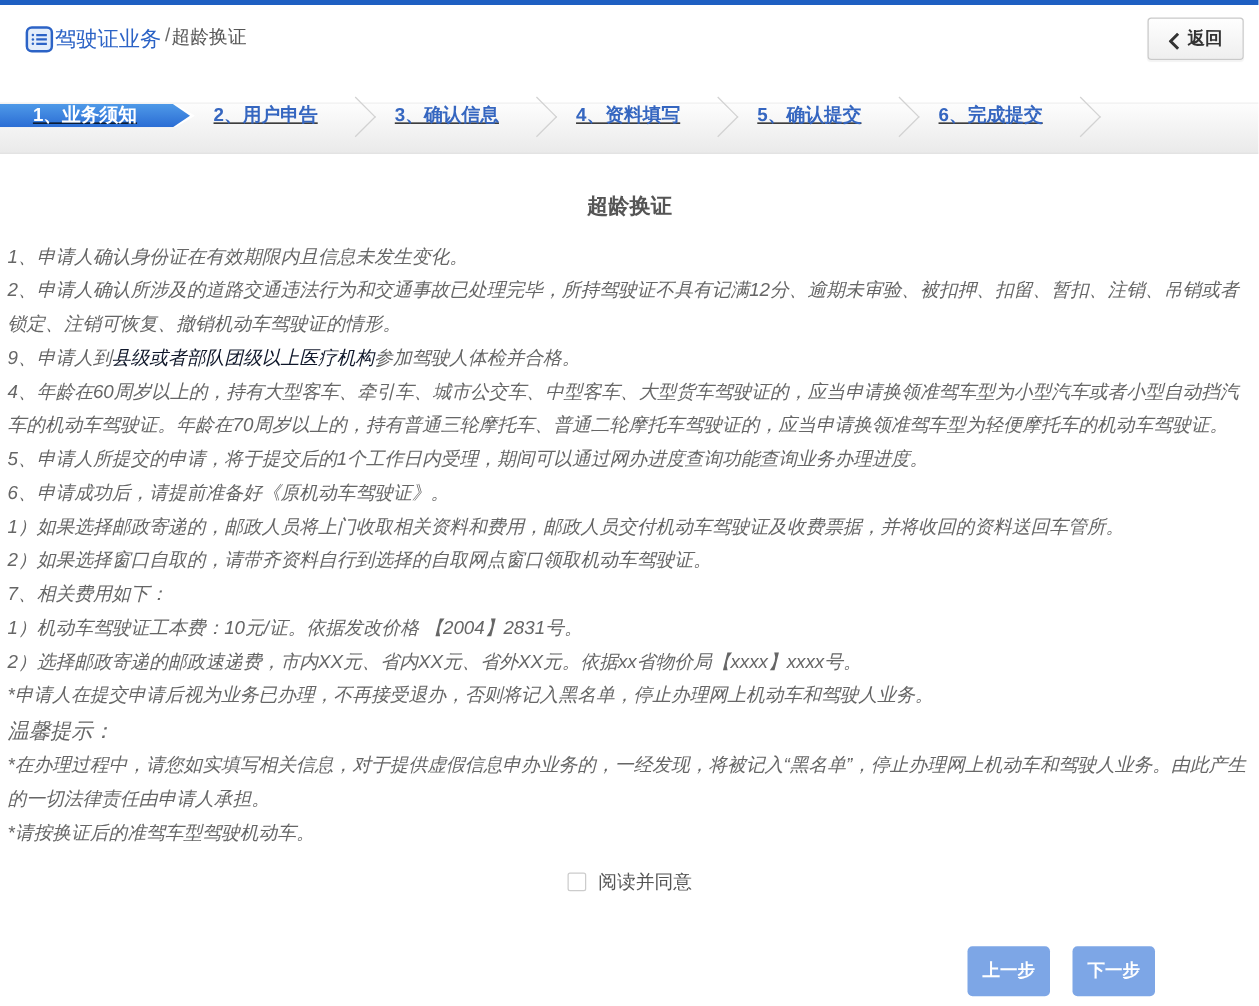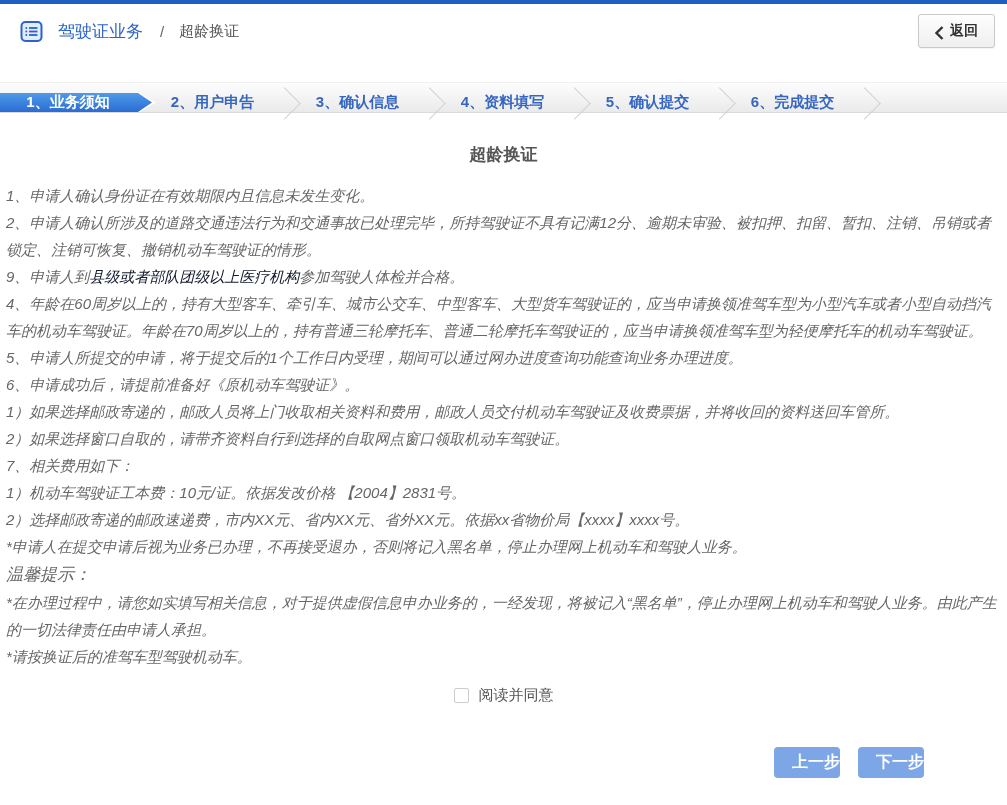--- a/index.html
+++ b/index.html
@@ -3,31 +3,31 @@
 <meta charset="utf-8">
 <style>
   * { margin:0; padding:0; box-sizing:border-box; }
   html,body { background:#fff; }
   body { font-family:"Liberation Sans","DejaVu Sans",sans-serif; }
   .page { width:1007px; height:805px; background:#fff; position:relative; overflow:hidden; }
 
   .top-border { height:4px; background:#1e5fc2; }
 
   .header { display:flex; align-items:center; justify-content:space-between; padding:9px 12px 9px 20px; height:54px; }
-  .breadcrumb { display:flex; align-items:center; gap:15px; }
+  .breadcrumb { display:flex; align-items:flex-start; gap:1px; }
   .crumb-main { color:#2c63c6; font-size:17px; }
   .crumb-sep { color:#666; font-size:15px; margin-left:2px; }
   .crumb-current { color:#555; font-size:15px; }
 
   .back-btn { display:flex; align-items:flex-end; gap:6px; padding:7px 16px; background:linear-gradient(180deg,#fefefe,#efefef);
     border:1px solid #c9c9c9; border-radius:3px; color:#333; font-size:14px; font-weight:bold; cursor:pointer;
     font-family:inherit; box-shadow:0 1px 1px rgba(0,0,0,0.05); }
 
-  .steps { margin-top:24px; height:31px; width:100%; display:flex; align-items:flex-end;
-    background:linear-gradient(180deg,#fdfdfd,#eaeaea); border-top:1px solid #f0f0f0; border-bottom:1px solid #dadada; }
+  .steps { margin-top:24px; height:41px; width:100%; display:flex; align-items:flex-start;
+    background:linear-gradient(180deg,#fdfdfd,#eaeaea); border-top:1px solid #f0f0f0; border-bottom:1px solid #dadada;text-decoration:underline; }
   .step { flex:0 0 145px; display:flex; align-items:center; justify-content:center; position:relative;
     color:#3566c0; font-size:15px; font-weight:bold; cursor:pointer; }
   .step::after { content:""; position:absolute; right:-11px; top:50%; margin-top:-11px; width:22px; height:22px;
     border-top:1px solid #d2d2d2; border-right:1px solid #d2d2d2; transform:rotate(45deg); pointer-events:none; }
   .step-active-wrap { flex:0 0 156px; position:relative; margin-right:-16px; z-index:2; cursor:pointer;
     clip-path:polygon(0 0, calc(100% - 16px) 0, 100% 50%, calc(100% - 16px) 100%, 0 100%); background:#fff;
     display:flex; align-items:center; justify-content:center; }
   .step-active-fill { position:absolute; top:0; left:0; bottom:0; right:4px;
     clip-path:polygon(0 0, calc(100% - 14px) 0, 100% 50%, calc(100% - 14px) 100%, 0 100%);
     background:linear-gradient(180deg,#4f9ae8,#2a6cd4); }
@@ -37,22 +37,22 @@
   .page-title { text-align:center; font-size:17px; font-weight:bold; color:#555; margin:30px 0 16px; }
   .para { font-size:15px; line-height:27px; color:#666;font-style:italic; }
   .para .link { color:#0f172a; cursor:pointer; }
   .tip-title { font-size:17px; line-height:29px; color:#666; }
 
   .agree-row { display:flex; align-items:center; justify-content:center; gap:10px; margin-top:16px; }
   .checkbox { width:15px; height:15px; border:1px solid #ccc; background:#fff; border-radius:2px; cursor:pointer; display:inline-block; }
   .agree-label { font-size:15px; color:#555; }
 
   .footer { display:flex; justify-content:flex-end; gap:18px; padding-right:77px; margin-top:42px; }
-  .nav-btn { width:66px; height:31px; background:#7da6e6; border:none; border-radius:4px; color:#fff;
-    font-size:16px; font-weight:bold; cursor:pointer; font-family:inherit;text-align:right; }
+  .nav-btn { width:66px; height:40px; background:#7da6e6; border:none; border-radius:4px; color:#fff;
+    font-size:14px; font-weight:bold; cursor:pointer; font-family:inherit; }
 </style>
 </head>
 <body>
 
 <div class="page">
   <div class="top-border"></div>
 
   <div class="header">
     <div class="breadcrumb">
       <span style="display:inline-flex;">

